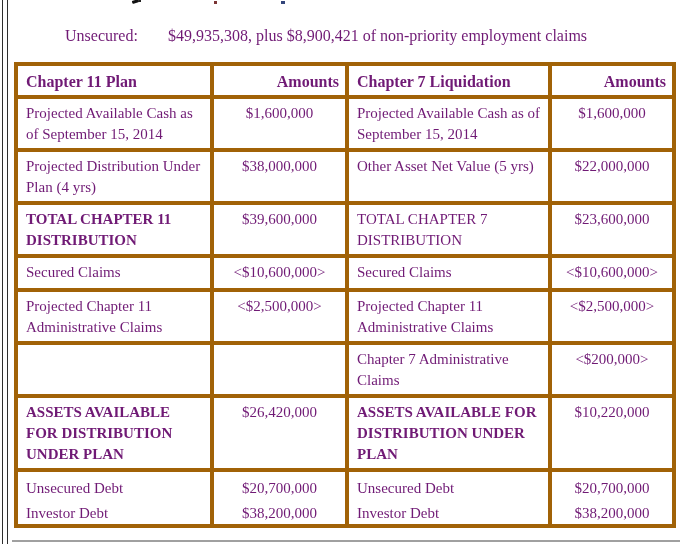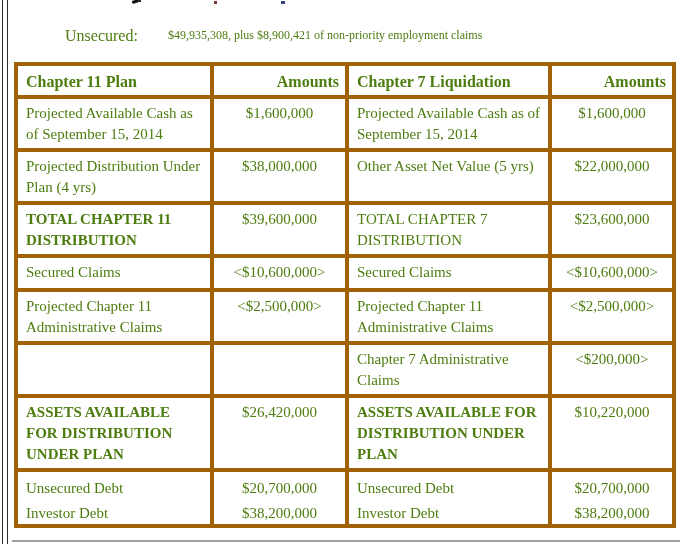--- a/index.html
+++ b/index.html
@@ -3,38 +3,38 @@
 <meta charset="utf-8">
 <style>
   html, body { margin: 0; padding: 0; background: #fff; }
   .page {
     position: relative;
     width: 680px;
     height: 544px;
     background: #ffffff;
     overflow: hidden;
     font-family: "Liberation Serif", "DejaVu Serif", serif;
-    color: #4d7c0f;
+    color: #701a75;
   }
 
   
   .edge-line { position: absolute; top: 0; width: 1px; height: 544px; background: #2e2e2e; }
   .edge-line.outer { left: 2px; }
   .edge-line.inner { left: 7px; }
 
   
   .frag { position: absolute; }
   .frag-a { left: 132px; top: 0px; width: 7px; height: 3px; background: #111; border-radius: 1px; transform: rotate(-18deg); }
   .frag-a2 { left: 139px; top: 0px; width: 2px; height: 2px; background: #222; }
   .frag-b { left: 214px; top: 1px; width: 3px; height: 3px; background: #7a3434; }
   .frag-c { left: 281px; top: 1px; width: 4px; height: 3px; background: #33457a; }
 
   
   .intro-label { position: absolute; left: 65px; top: 26px; font-size: 16px; line-height: 19px; }
-  .intro-value { position: absolute; left: 168px; top: 26px; font-size: 12px; line-height: 19px; white-space: nowrap; }
+  .intro-value { position: absolute; left: 168px; top: 26px; font-size: 16px; line-height: 19px; white-space: nowrap; }
 
   
   table.cmp {
     position: absolute;
     left: 14px;
     top: 62px;
     width: 658px;
     border-collapse: collapse;
     table-layout: fixed;
     border: 2px solid #000;

